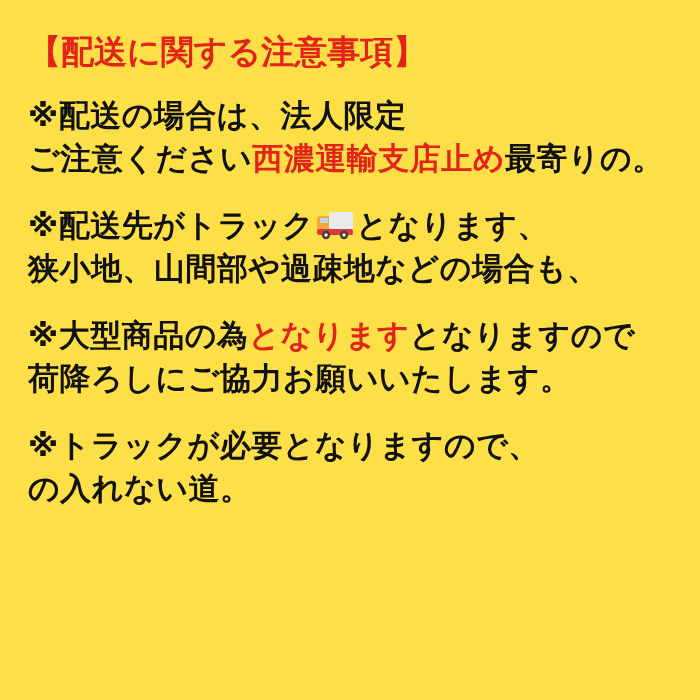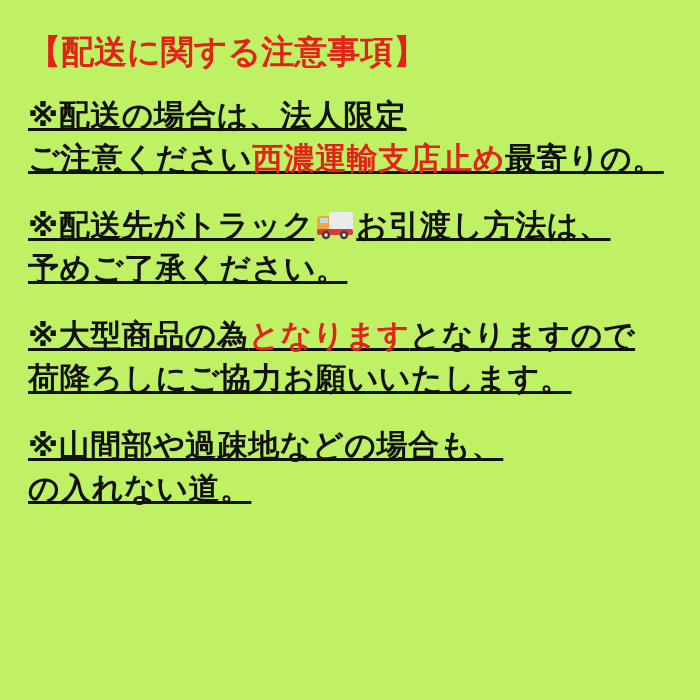--- a/index.html
+++ b/index.html
@@ -4,21 +4,21 @@
 <style>
   * { margin: 0; padding: 0; box-sizing: border-box; }
   html, body {
     width: 700px;
     background: #ffffff;
     font-family: "DejaVu Sans", sans-serif;
   }
   .notice {
     width: 700px;
     height: 700px;
-    background: #bef264;
+    background: #fde047;
     padding: 30px 20px 0 28px;
     overflow: hidden;
   }
   .title {
     font-size: 33px;
     font-weight: 800;
     line-height: 44px;
     color: #e2231a;
     letter-spacing: 0px;
     margin-bottom: 20px;
@@ -26,21 +26,20 @@
   .para {
     margin-bottom: 24px;
   }
   .line {
     font-size: 31px;
     font-weight: 800;
     line-height: 43px;
     color: #111111;
     letter-spacing: 0.5px;
     white-space: nowrap;
-    text-decoration: underline;
   }
   .red { color: #e2231a; }
   .truck {
     display: inline-block;
     width: 40px;
     height: 30px;
     vertical-align: -4px;
     margin: 0 1px;
   }
 </style>
@@ -64,38 +63,38 @@
     <div class="line">
       <span>※配送先がトラック</span><svg class="truck" viewBox="0 0 40 30" xmlns="http://www.w3.org/2000/svg">
           <rect x="14" y="2" width="24" height="18" rx="2" fill="#e9ebed"></rect>
           <path d="M2 10 Q2 6 6 6 L14 6 L14 20 L2 20 Z" fill="#f2a63b"></path>
           <path d="M5 8 L13 8 L13 13 L5 13 Q5 8 5 8 Z" fill="#bcd9e8"></path>
           <rect x="2" y="19" width="36" height="6" rx="2" fill="#d93a3a"></rect>
           <circle cx="11" cy="25" r="4.2" fill="#4a3b3b"></circle>
           <circle cx="11" cy="25" r="1.7" fill="#f5f0e6"></circle>
           <circle cx="29" cy="25" r="4.2" fill="#4a3b3b"></circle>
           <circle cx="29" cy="25" r="1.7" fill="#f5f0e6"></circle>
-        </svg><span>お引渡し方法は、</span>
+        </svg><span>となります、</span>
     </div>
     <div class="line">
-      <span>予めご了承ください。</span>
+      <span>狭小地、山間部や過疎地などの場合も、</span>
     </div>
   </div>
 
   <div class="para">
     <div class="line">
       <span>※大型商品の為</span><span class="red">となります</span><span>となりますので</span>
     </div>
     <div class="line">
       <span>荷降ろしにご協力お願いいたします。</span>
     </div>
   </div>
 
   <div class="para">
     <div class="line">
-      <span>※山間部や過疎地などの場合も、</span>
+      <span>※トラックが必要となりますので、</span>
     </div>
     <div class="line">
       <span>の入れない道。</span>
     </div>
   </div>
 
 </div>
 
 </body></html>

